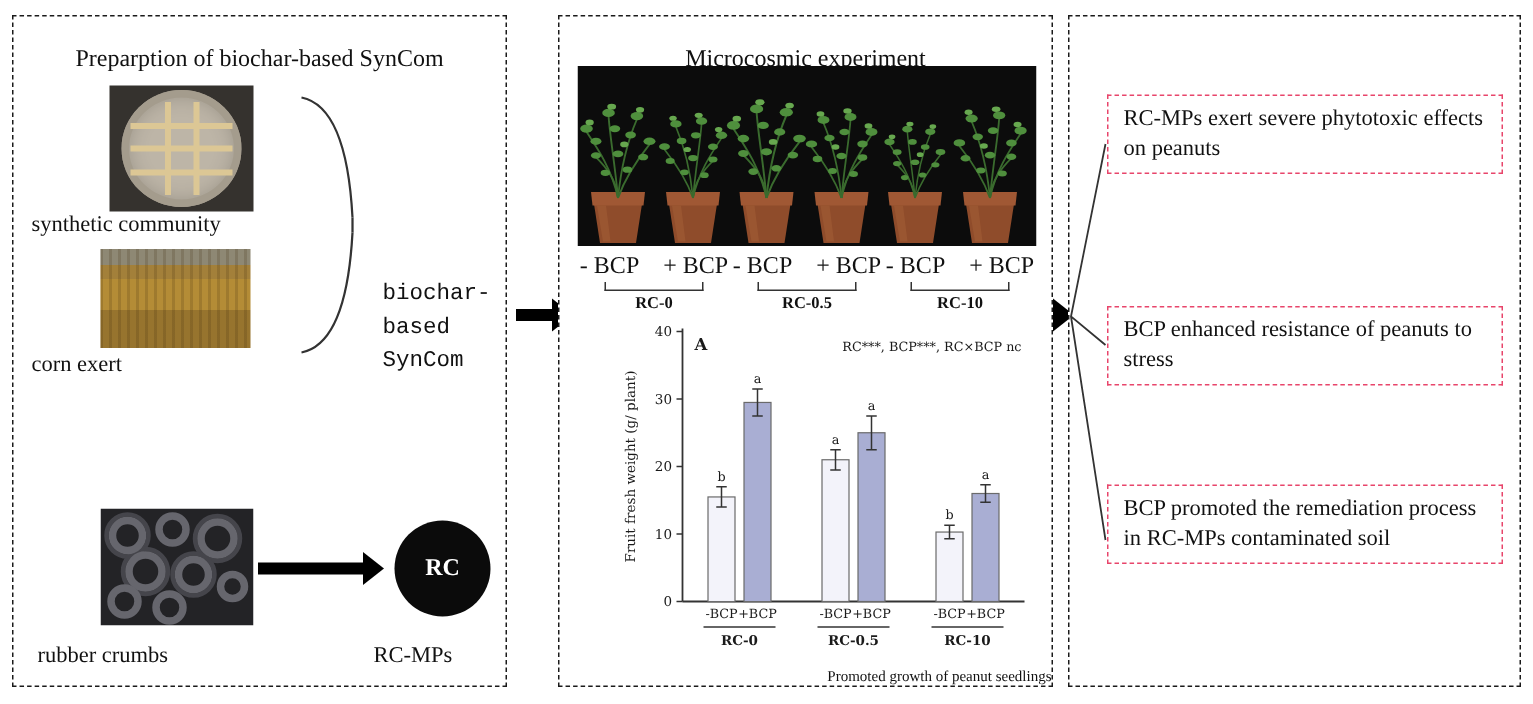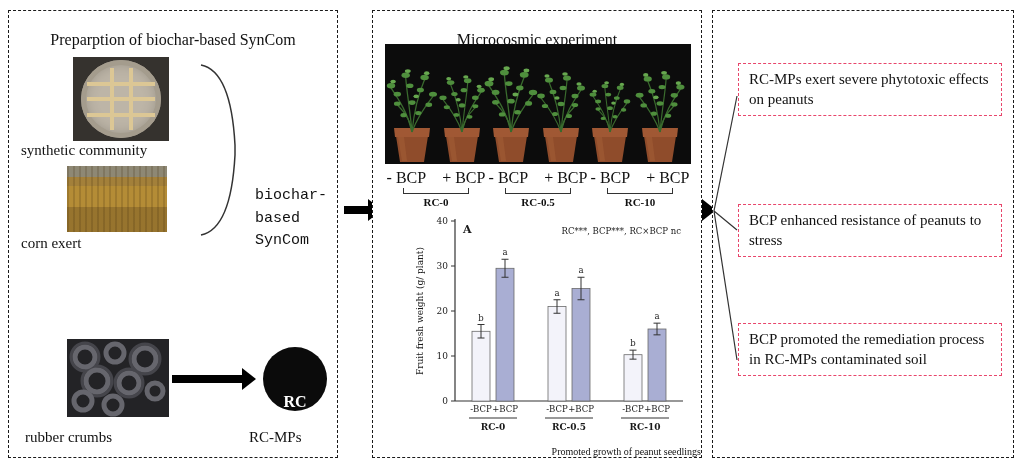--- a/index.html
+++ b/index.html
@@ -21,21 +21,21 @@
   .st.v{top:10%;bottom:10%;width:4px;}
   .corn{position:absolute;left:58px;top:155px;width:100px;height:66px;
         background:linear-gradient(#8e8874 0 16%, #a3803a 16% 30%, #b48c36 30% 62%, #97742e 62% 100%);}
   .corn::after{content:"";position:absolute;inset:0;
         background:repeating-linear-gradient(90deg, rgba(60,40,10,.18) 0 2px, transparent 2px 6px);}
   .brace-left{position:absolute;left:190px;top:48px;}
   .beaker{position:absolute;left:238px;top:62px;width:80px;height:104px;}
   .bcp-desc{position:absolute;left:246px;top:174px;width:72px;font-size:15px;line-height:1.5;overflow-wrap:break-word;font-family:Liberation Mono, monospace;}
   .rubber{position:absolute;left:58px;top:328px;}
   .rc-circle{position:absolute;left:254px;top:336px;width:64px;height:64px;border-radius:50%;
-             background:#0b0b0b;display:flex;align-items:flex-end;justify-content:center;}
+             background:#0b0b0b;display:flex;align-items:center;justify-content:center;}
   .rc-circle span{color:#fff;font-weight:bold;font-size:16px;}
   
   .arrow{position:absolute;height:26px;}
   .arrow::before{content:"";position:absolute;left:0;right:12px;top:50%;transform:translateY(-50%);
                  height:8px;background:#000;}
   .arrow::after{content:"";position:absolute;right:0;top:50%;transform:translateY(-50%);width:0;height:0;
                 border-left:14px solid #000;border-top:11px solid transparent;border-bottom:11px solid transparent;}
   #arrow-rubber{left:172px;top:366px;width:84px;}
   #arrow-lm{left:344px;top:197px;width:38px;}
   #arrow-mr{left:690px;top:197px;width:26px;}

